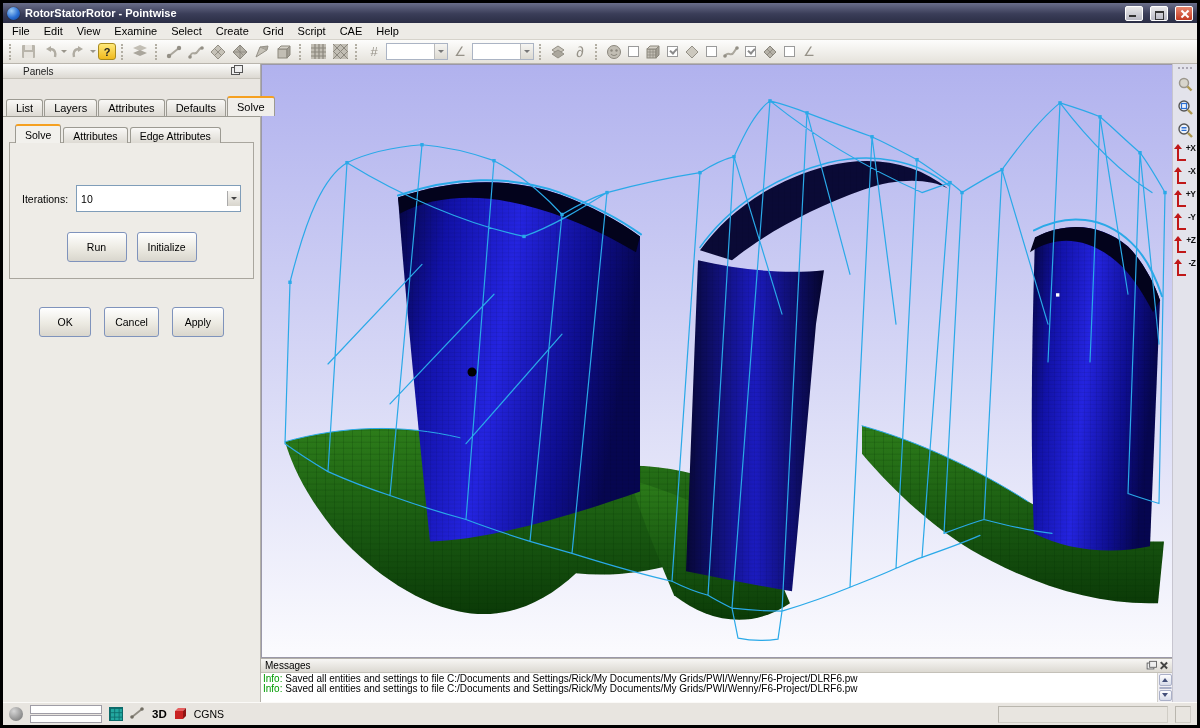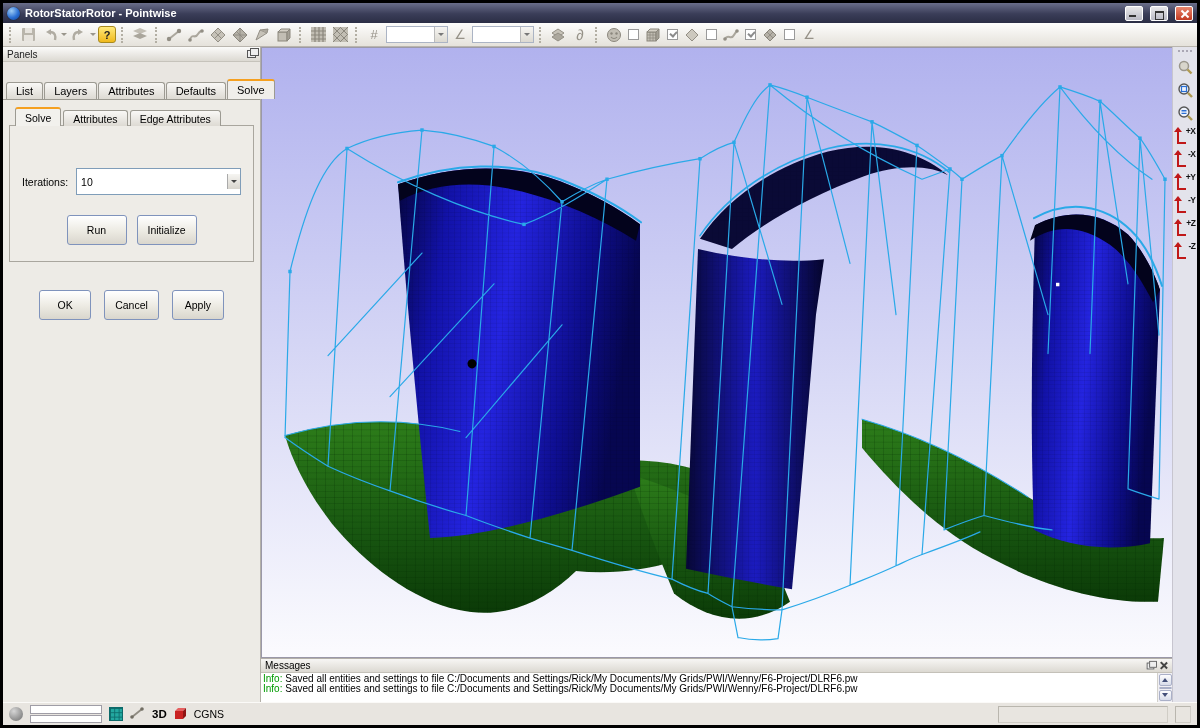--- a/index.html
+++ b/index.html
@@ -37,21 +37,21 @@
   .tcombo .btn::after{content:"";width:0;height:0;border-left:3px solid transparent;border-right:3px solid transparent;border-top:3px solid #777;}
   .tcb{width:11px;height:11px;background:#fff;border:1px solid #9a9a9a;position:relative;flex:none;margin:0 2px;}
   .tcb.checked::after{content:"";position:absolute;left:2px;top:1px;width:5px;height:3px;border-left:2px solid #8b8b8b;border-bottom:2px solid #8b8b8b;transform:rotate(-48deg);}
   .gray-glyph{color:#969288;font-size:13px;}
 
   
   .main{flex:1;display:flex;min-height:0;}
 
   
   .left-panel{width:258px;flex:none;background:#e9e6e1;border-right:1px solid #b3b0a8;display:flex;flex-direction:column;font-size:11px;}
-  .panel-header{height:15px;flex:none;background:linear-gradient(#fbfbfa,#dcd9d2);border-bottom:1px solid #c6c3bb;display:flex;align-items:center;padding:0 4px;font-size:10px;color:#222;}
+  .panel-header{height:15px;flex:none;background:linear-gradient(#fbfbfa,#dcd9d2);border-bottom:1px solid #c6c3bb;display:flex;align-items:center;padding:0 20px;font-size:10px;color:#222;}
   .float-ic{margin-left:auto;width:9px;height:8px;border:1px solid #555;position:relative;background:#eee;}
   .float-ic::before{content:"";position:absolute;left:2px;top:-3px;width:7px;height:6px;border:1px solid #555;background:#eee;}
   .x-ic{position:relative;width:9px;height:9px;margin-left:4px;}
   .x-ic::before,.x-ic::after{content:"";position:absolute;left:4px;top:0;width:1.5px;height:9px;background:#444;}
   .x-ic::before{transform:rotate(45deg);} .x-ic::after{transform:rotate(-45deg);}
 
   .tabbar{display:flex;align-items:flex-end;padding:3px 3px 0 3px;}
   .tab{height:17px;padding:0 9px;background:linear-gradient(#f9f8f6,#dddad3);border:1px solid #9c9a92;border-bottom:none;border-radius:3px 3px 0 0;display:flex;align-items:center;font-size:11px;margin-right:1px;position:relative;margin-top:14px;}
   .tab.active{background:#f0eeea;border-top:2px solid #f5a020;height:20px;z-index:3;}
   .tab-content{flex:1;border-top:1px solid #9c9a92;background:#edebe6;display:flex;flex-direction:column;min-height:0;}
@@ -125,20 +125,32 @@
 <div class="frame">
 
   <div class="titlebar">
     <span class="app-icon"></span>
     <span class="title-text">RotorStatorRotor - Pointwise</span>
     <span class="win-btn min"></span>
     <span class="win-btn restore"></span>
     <span class="win-btn close"></span>
   </div>
 
+  <div class="menubar">
+    <span class="menu-item">File</span>
+    <span class="menu-item">Edit</span>
+    <span class="menu-item">View</span>
+    <span class="menu-item">Examine</span>
+    <span class="menu-item">Select</span>
+    <span class="menu-item">Create</span>
+    <span class="menu-item">Grid</span>
+    <span class="menu-item">Script</span>
+    <span class="menu-item">CAE</span>
+    <span class="menu-item">Help</span>
+  </div>
 
   <div class="toolbar">
     <span class="grip"></span>
     <span class="ticon">
           <svg width="15" height="15" viewBox="0 0 15 15">
             <rect x="1" y="1" width="13" height="13" rx="1" fill="#b9b5ab"></rect>
             <rect x="4" y="1" width="7" height="5" fill="#e7e4de"></rect>
             <rect x="3" y="8" width="9" height="6" fill="#e7e4de"></rect>
           </svg>
         </span>

